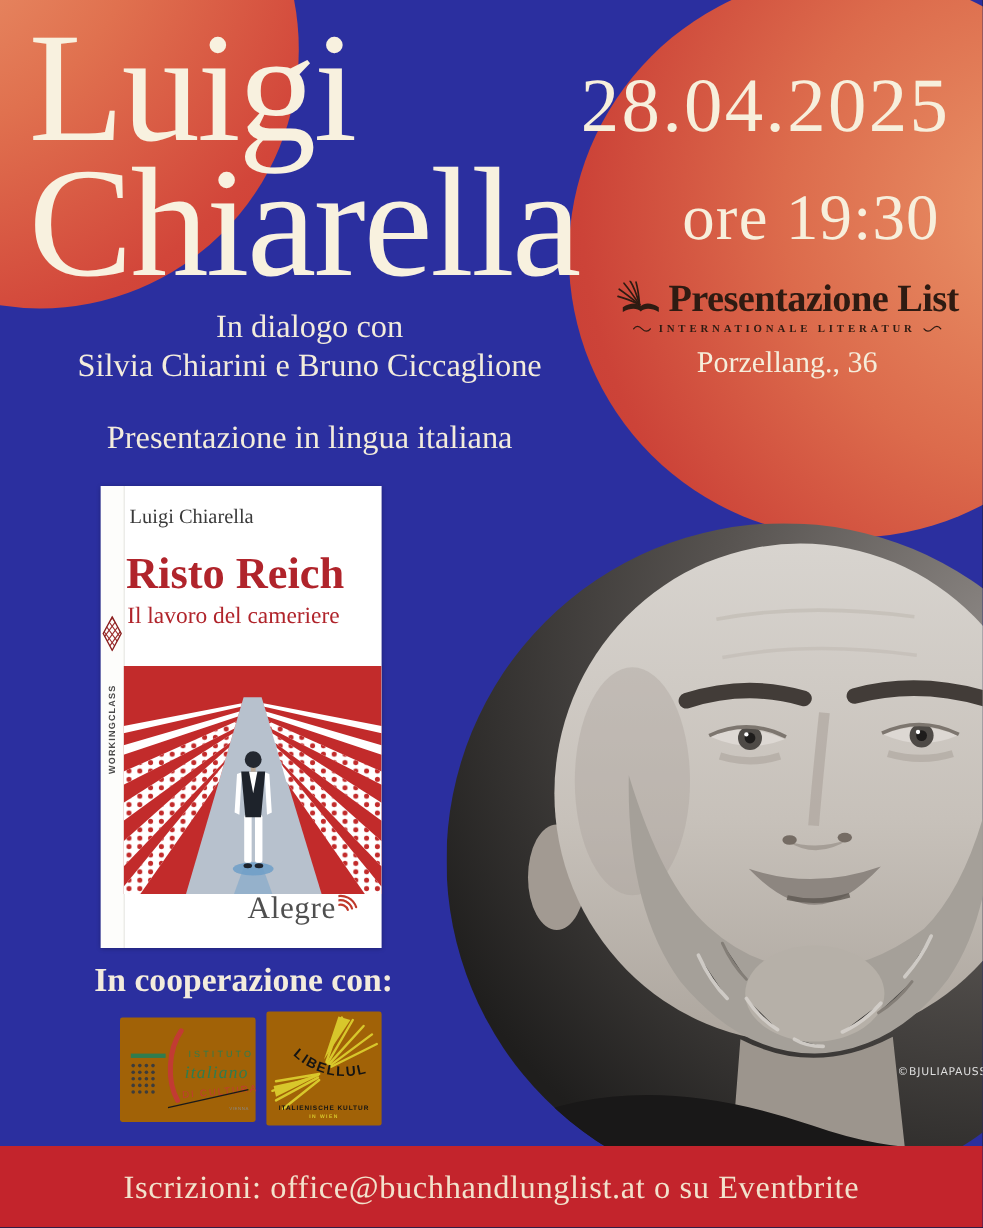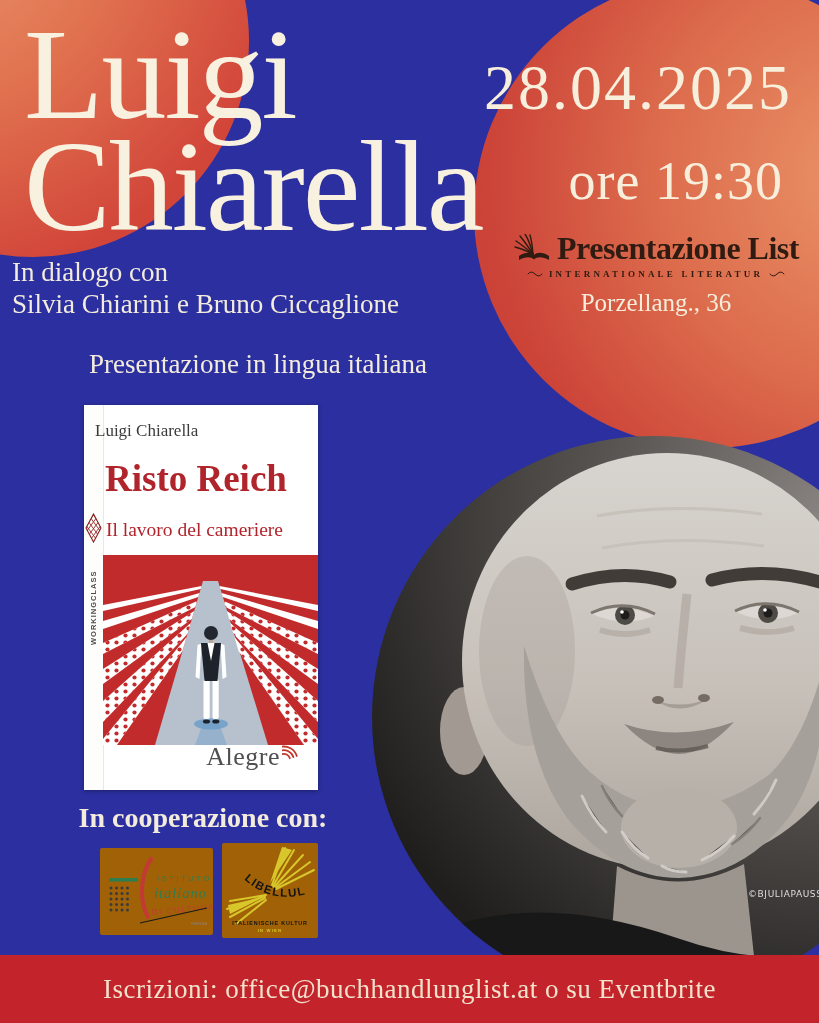--- a/index.html
+++ b/index.html
@@ -26,38 +26,38 @@
   .event-time { right:36px; top:126px; color:#F7EFDC; font-size:54px; letter-spacing:1px;margin-top:24px; }
 
   .venue { left:498px; top:230px; width:316px; text-align:center; }
   .store-row { display:flex; justify-content:center; align-items:center; gap:4px; color:#2F1B12; }
   .store-name { font-size:32px; font-weight:bold; letter-spacing:-0.5px; white-space:nowrap; }
   .tagline-row { display:flex; justify-content:center; align-items:center; gap:6px; margin-top:2px; }
   .tagline { font-size:9px; letter-spacing:3.2px; color:#2F1B12; font-weight:bold; }
   .location-note { font-size:30px; color:#F5EDDB; margin-top:9px; }
   .address { font-size:25px; color:#F5EDDB; line-height:28px; margin-top:10px; }
 
-  .dialog { left:12px; top:256px; width:492px; text-align:left; color:#F3ECDC; font-size:27px; line-height:32px; }
+  .dialog { left:12px; top:256px; width:492px; text-align:center; color:#F3ECDC; font-size:27px; line-height:32px; }
   .lang-note { left:12px; top:349px; width:492px; text-align:center; color:#F3ECDC; font-size:27px; }
 
   .book {
     position:absolute; left:84px; top:405px; width:234px; height:385px;
     background:#ffffff; z-index:3; box-shadow:0 1px 4px rgba(0,0,0,.35);
   }
   .spine { position:absolute; left:0; top:0; width:19px; height:100%; background:#fdfdfb; border-right:1px solid #e8e8e4; }
   .spine-diamond { position:absolute; left:1px; top:108px; }
   .imprint {
     position:absolute; left:5px; top:150px; height:90px;
     writing-mode:vertical-rl; transform:rotate(180deg);
     font-family:"Liberation Sans", sans-serif; font-size:7.5px; font-weight:bold;
     letter-spacing:1px; color:#4a4a4a;
   }
-  .book-author { position:absolute; left:11px; top:16px; font-size:17px; color:#3a3a3a; }
+  .book-author { position:absolute; left:24px; top:16px; font-size:17px; color:#3a3a3a; }
   .book-title  { position:absolute; left:21px; top:52px; font-size:37px; font-weight:bold; color:#B0242B; }
-  .book-subtitle { position:absolute; left:22px; top:98px; font-size:19.5px; color:#B0242B;margin-top:16px; }
+  .book-subtitle { position:absolute; left:22px; top:98px; font-size:19.5px; color:#B0242B; }
   .book-illustration { position:absolute; left:19px; top:150px; }
   .publisher { position:absolute; right:16px; top:337px; display:flex; align-items:flex-start; gap:2px; }
   .publisher-name { font-size:26px; color:#4f4f4f; letter-spacing:0.5px; }
 
   .coop-label { left:73px; top:802px; width:260px; text-align:center; color:#F3ECDC; font-size:28px;font-weight:bold; }
   .logo-card { position:absolute; background:#a16207; border-radius:2px; z-index:3; }
   .card-istituto { left:100px; top:848px; width:113px; height:87px; }
   .card-libellula { left:222px; top:843px; width:96px; height:95px; }
 
   .photo {

